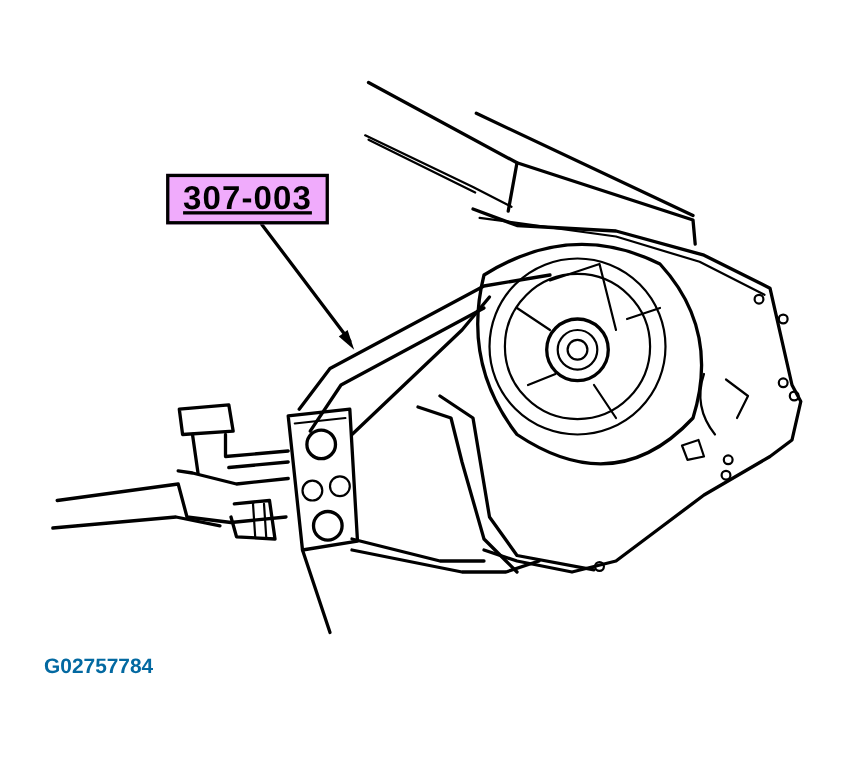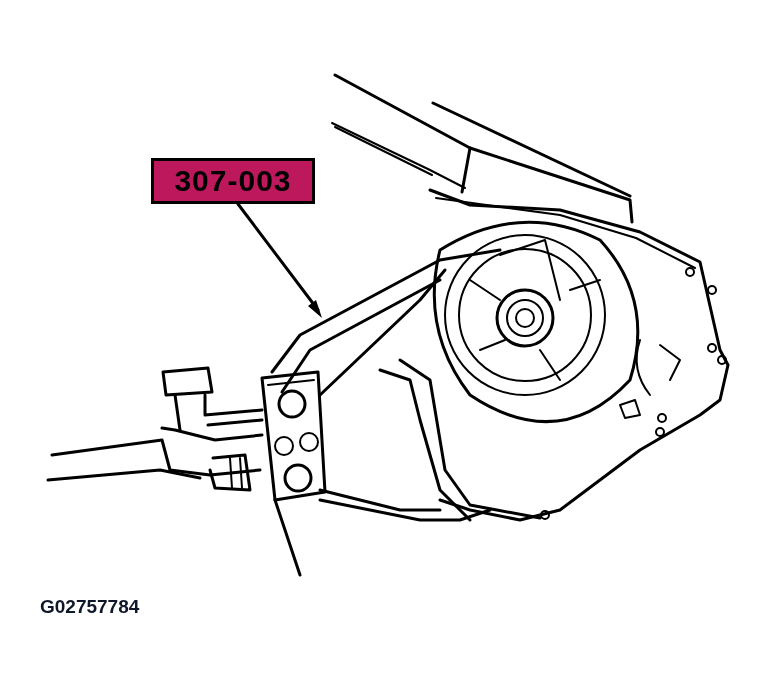--- a/index.html
+++ b/index.html
@@ -1,27 +1,28 @@
 <!DOCTYPE html>
 <html><head>
 <meta charset="utf-8">
 <style>
   html, body { margin: 0; padding: 0; background: #ffffff; }
   body { width: 768px; height: 699px; position: relative; overflow: hidden; }
   #diagram { position: absolute; left: 0; top: 0; width: 768px; height: 699px; }
   .callout-box {
-    position: absolute; left: 151px; top: 158px; width: 164px; height: 46px;
-    border: 3px solid #000; box-sizing: border-box; background: #be185d;
+    position: absolute; left: 151px; top: 158px; width: 148px; height: 46px;
+    border: 3px solid #000; box-sizing: border-box; background: #f0abfc;
     display: flex; align-items: center; justify-content: center;
     font-family: "Liberation Sans", sans-serif; font-weight: bold; font-size: 30px; color: #000;
     letter-spacing: 1px;
+    text-decoration: underline;
   }
   .caption {
     position: absolute; left: 40px; top: 596px;
-    font-family: "Liberation Sans", sans-serif; font-weight: bold; font-size: 19px; color: #0f172a;
+    font-family: "Liberation Sans", sans-serif; font-weight: bold; font-size: 19px; color: #0369a1;
   }
   svg .l { fill: none; stroke: #000; stroke-width: 3; stroke-linejoin: round; stroke-linecap: round; }
   svg .t { fill: none; stroke: #000; stroke-width: 2; stroke-linejoin: round; stroke-linecap: round; }
 </style>
 </head>
 <body>
 
 <svg id="diagram" viewBox="0 0 768 699" xmlns="http://www.w3.org/2000/svg">
 
   <g>

